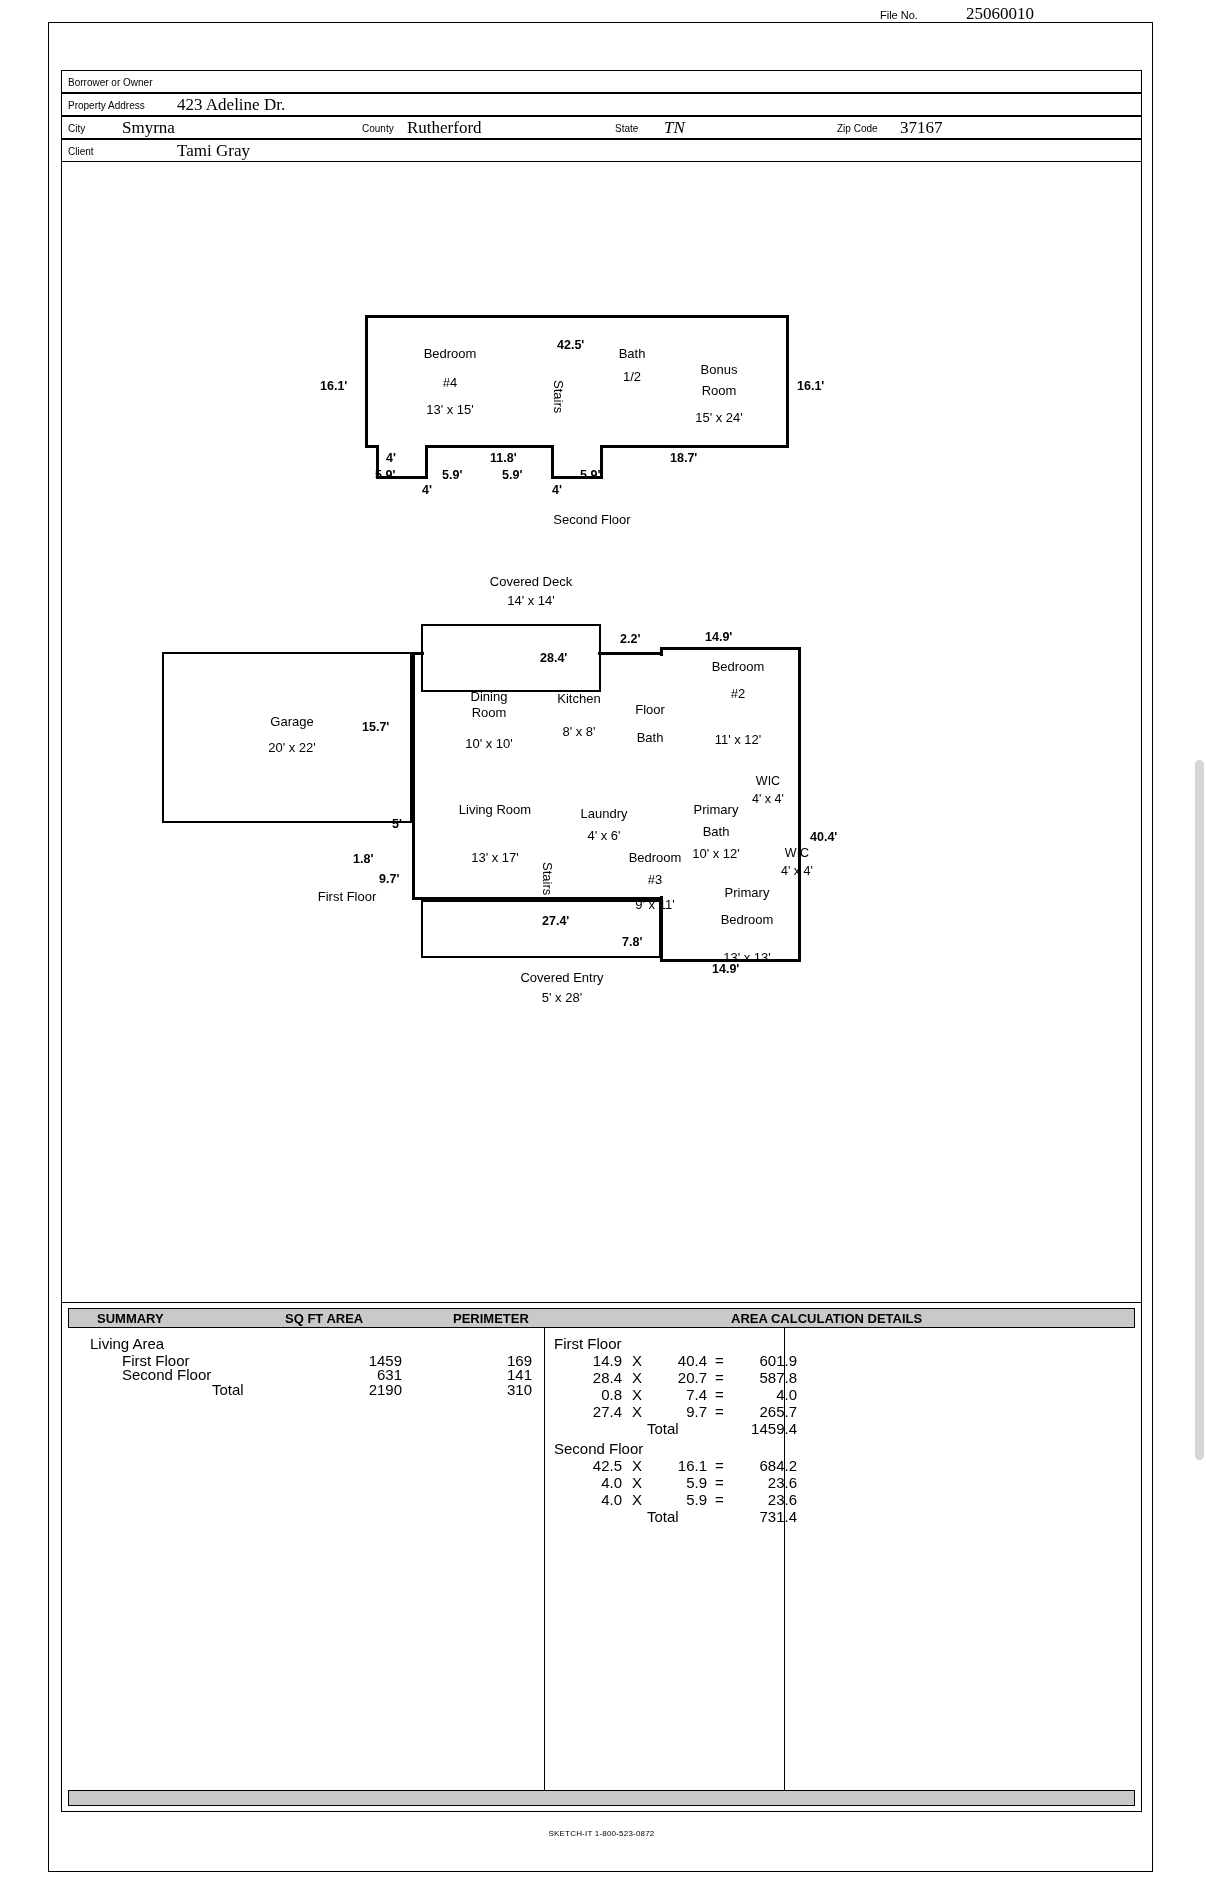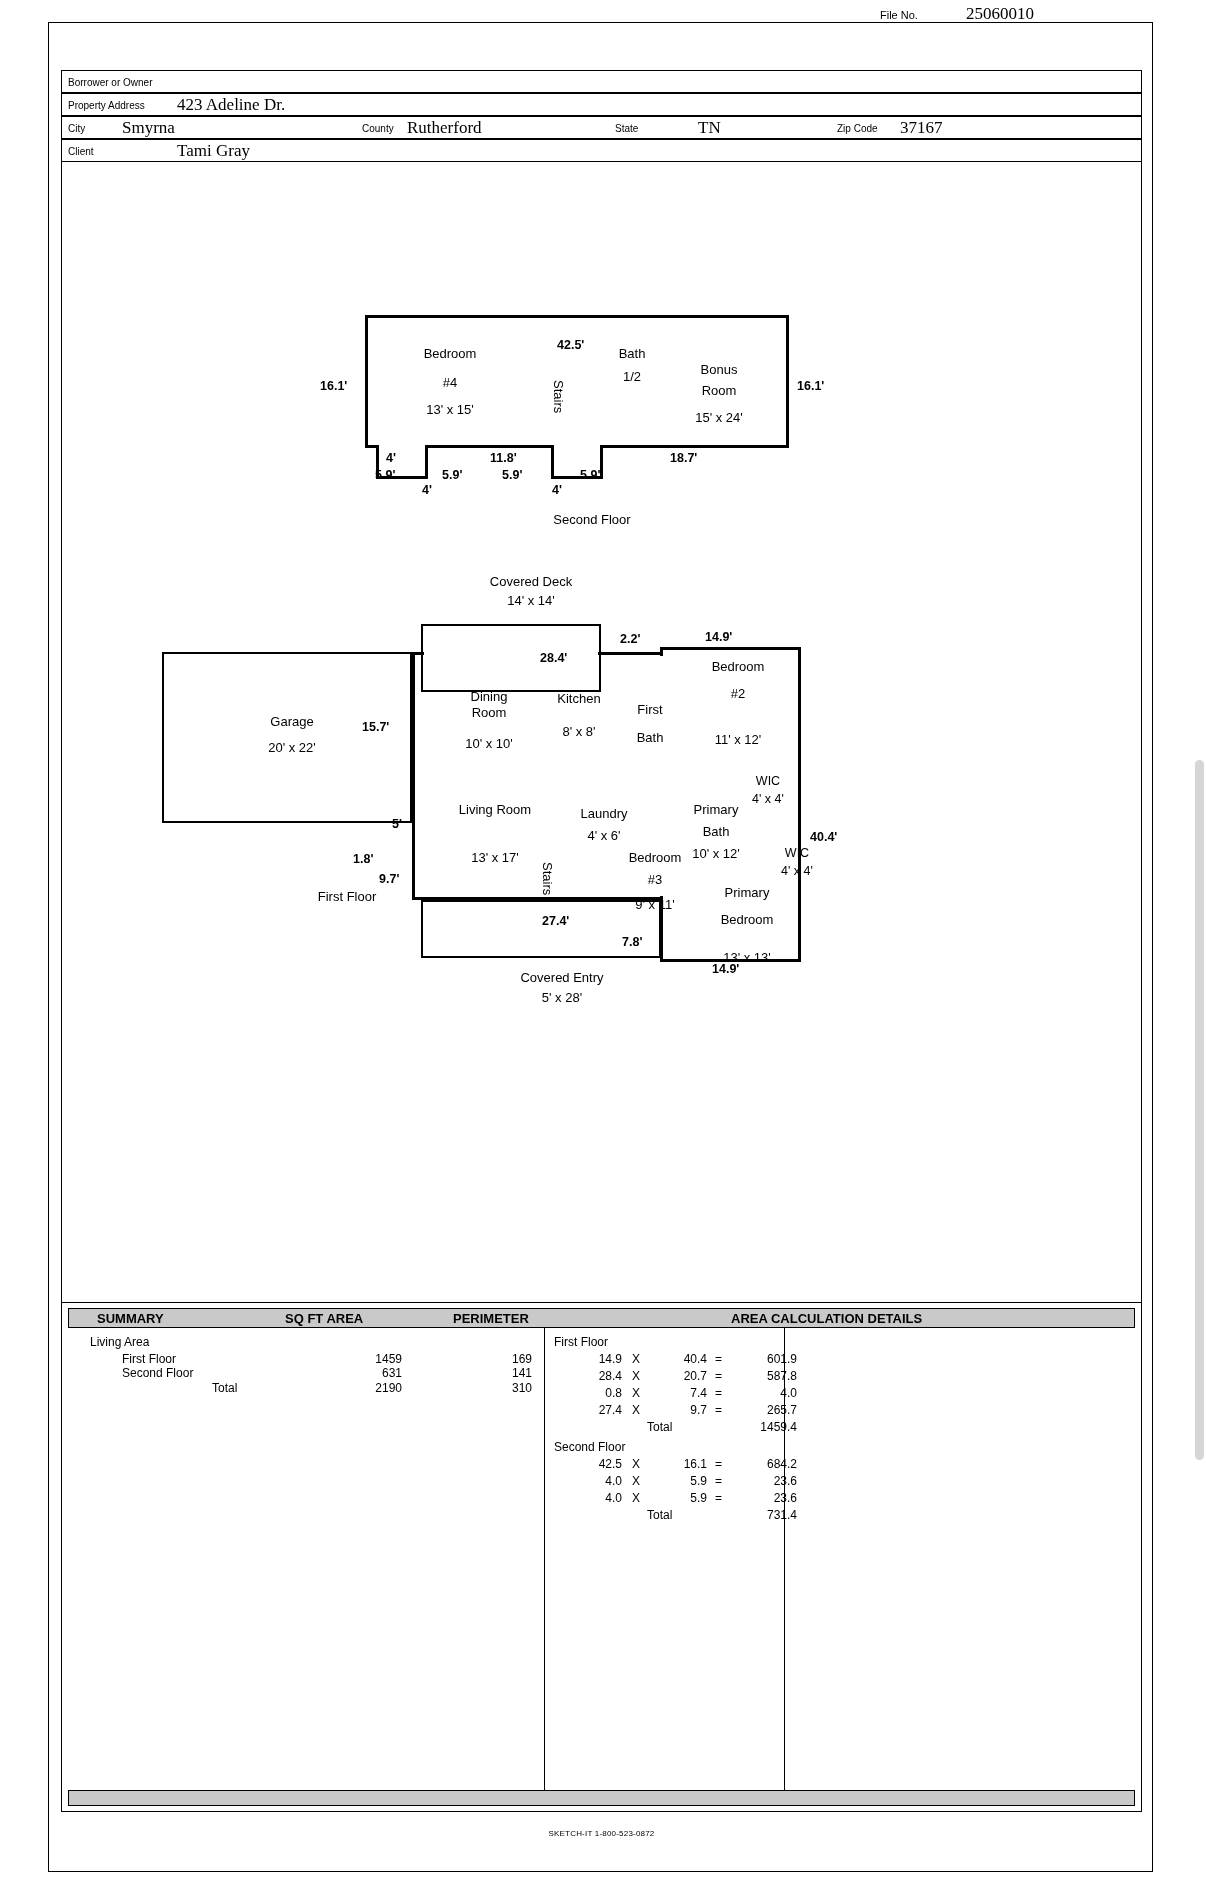--- a/index.html
+++ b/index.html
@@ -165,21 +165,21 @@
   }
   .divider-v {
     position: absolute;
     top: 25px;
     width: 1px;
     height: 462px;
     background: #000;
   }
   .sumtext {
     position: absolute;
-    font-size: 12px;
+    font-size: 15px;
     white-space: pre;
     font-family: "Liberation Sans", sans-serif;
   }
   .num { text-align: right; }
   .footer-bar {
     position: absolute;
     left: 6px;
     bottom: 5px;
     width: 1067px;
     height: 16px;
@@ -228,21 +228,21 @@
       <span class="lbl" style="left:6px;">Property Address</span>
       <span class="val" style="left:115px;">423 Adeline Dr.</span>
     </div>
 
     <div class="hdr-row" id="row-city">
       <span class="lbl" style="left:6px;">City</span>
       <span class="val" style="left:60px;">Smyrna</span>
       <span class="lbl" style="left:300px;">County</span>
       <span class="val" style="left:345px;">Rutherford</span>
       <span class="lbl" style="left:553px;">State</span>
-      <span class="val" style="left:636px;">TN</span>
+      <span class="val" style="left:602px;font-style:italic;">TN</span>
       <span class="lbl" style="left:775px;">Zip Code</span>
       <span class="val" style="left:838px;">37167</span>
     </div>
 
     <div class="hdr-row" id="row-client">
       <span class="lbl" style="left:6px;">Client</span>
       <span class="val" style="left:115px;">Tami Gray</span>
     </div>
 
     <div class="canvas">
@@ -318,21 +318,21 @@
         <span class="lbl-dim" style="left:560px; top:773px;">7.8'</span>
         <span class="lbl-dim" style="left:650px; top:800px;">14.9'</span>
 
         <span class="lbl-room" style="left:377px; top:515px; width:100px;margin-top:12px;">Dining</span>
         <span class="lbl-room" style="left:377px; top:543px; width:100px;">Room</span>
         <span class="lbl-room" style="left:377px; top:574px; width:100px;">10' x 10'</span>
 
         <span class="lbl-room" style="left:462px; top:529px; width:110px;">Kitchen</span>
         <span class="lbl-room" style="left:462px; top:562px; width:110px;">8' x 8'</span>
 
-        <span class="lbl-room" style="left:545px; top:540px; width:86px;">First</span>
+        <span class="lbl-room" style="left:545px; top:540px; width:86px;">Floor</span>
         <span class="lbl-room" style="left:545px; top:568px; width:86px;">Bath</span>
 
         <span class="lbl-room" style="left:620px; top:497px; width:112px;">Bedroom</span>
         <span class="lbl-room" style="left:620px; top:524px; width:112px;">#2</span>
         <span class="lbl-room" style="left:620px; top:570px; width:112px;">11' x 12'</span>
 
         <span class="lbl-room small" style="left:655px; top:612px; width:102px;">WIC</span>
         <span class="lbl-room small" style="left:655px; top:630px; width:102px;">4' x 4'</span>
 
         <span class="lbl-room" style="left:604px; top:640px; width:100px;">Primary</span>

